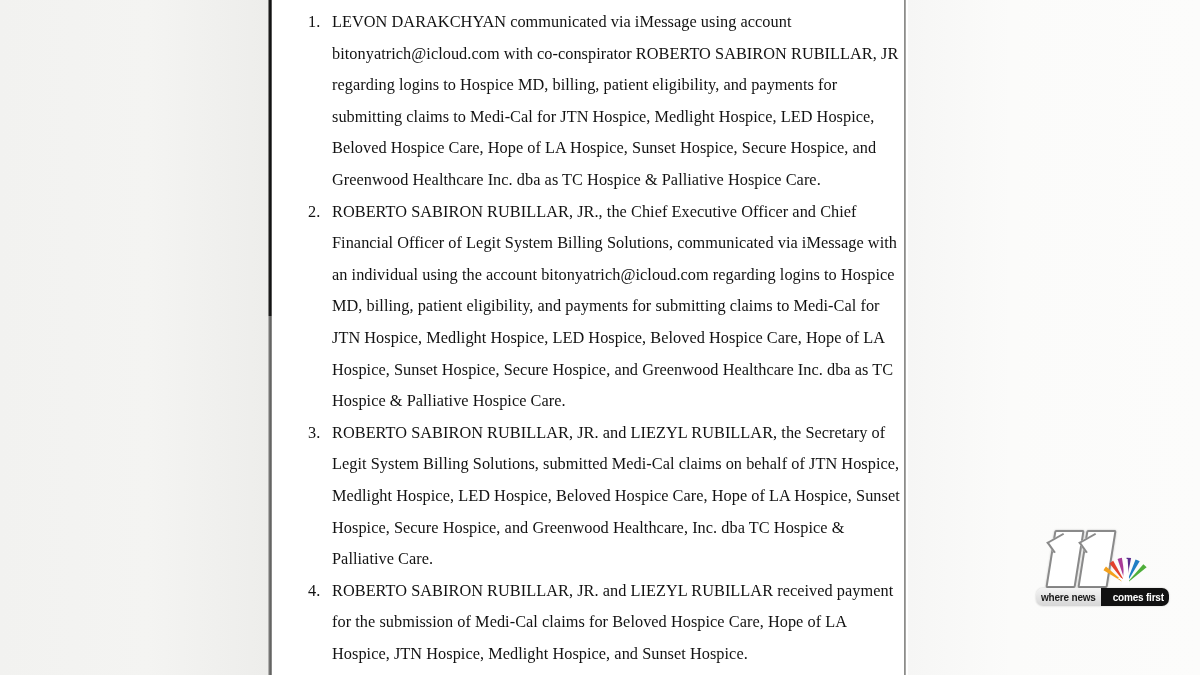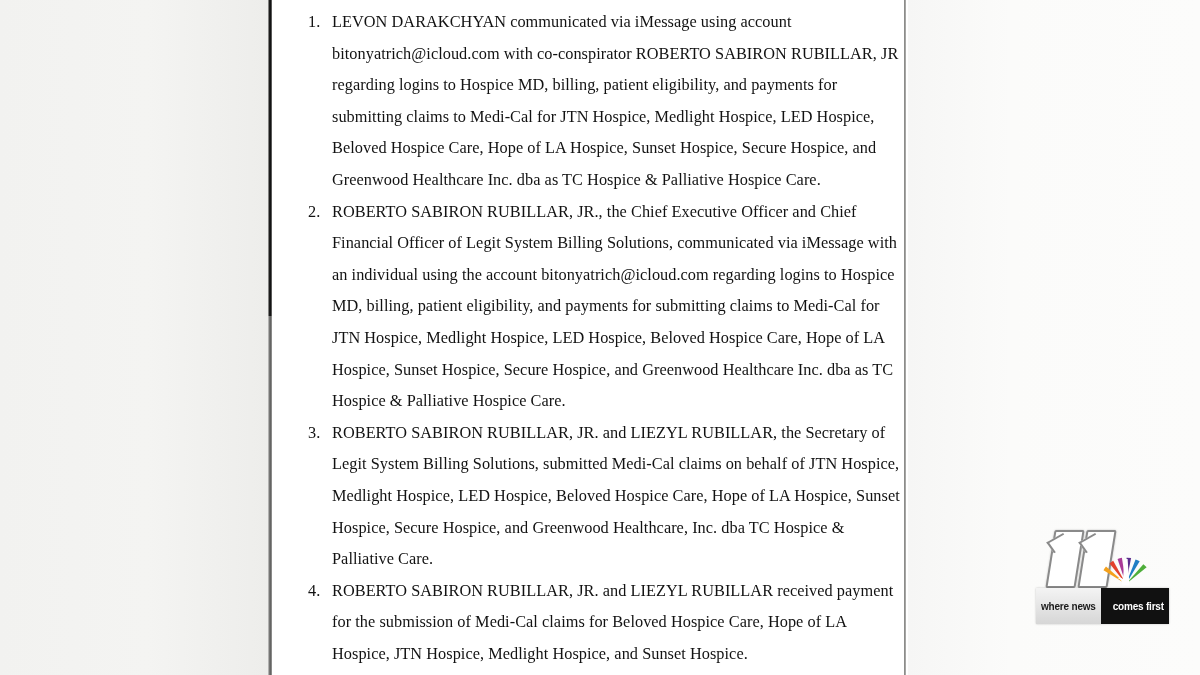--- a/index.html
+++ b/index.html
@@ -149,23 +149,23 @@
     top: 16px;
     width: 52px;
     height: 44px;
   }
 
   .tagline {
     position: absolute;
     left: 0;
     top: 60px;
     display: flex;
-    height: 36px;
+    height: 18px;
     align-items: stretch;
-    border-radius: 0;
+    border-radius: 7px;
     overflow: hidden;
     box-shadow: 0 0 2px rgba(0,0,0,0.22);
   }
   .tag-left, .tag-right {
     display: flex;
     align-items: center;
     justify-content: center;
     font-family: "Liberation Sans", sans-serif;
     font-weight: bold;
     font-size: 10px;

